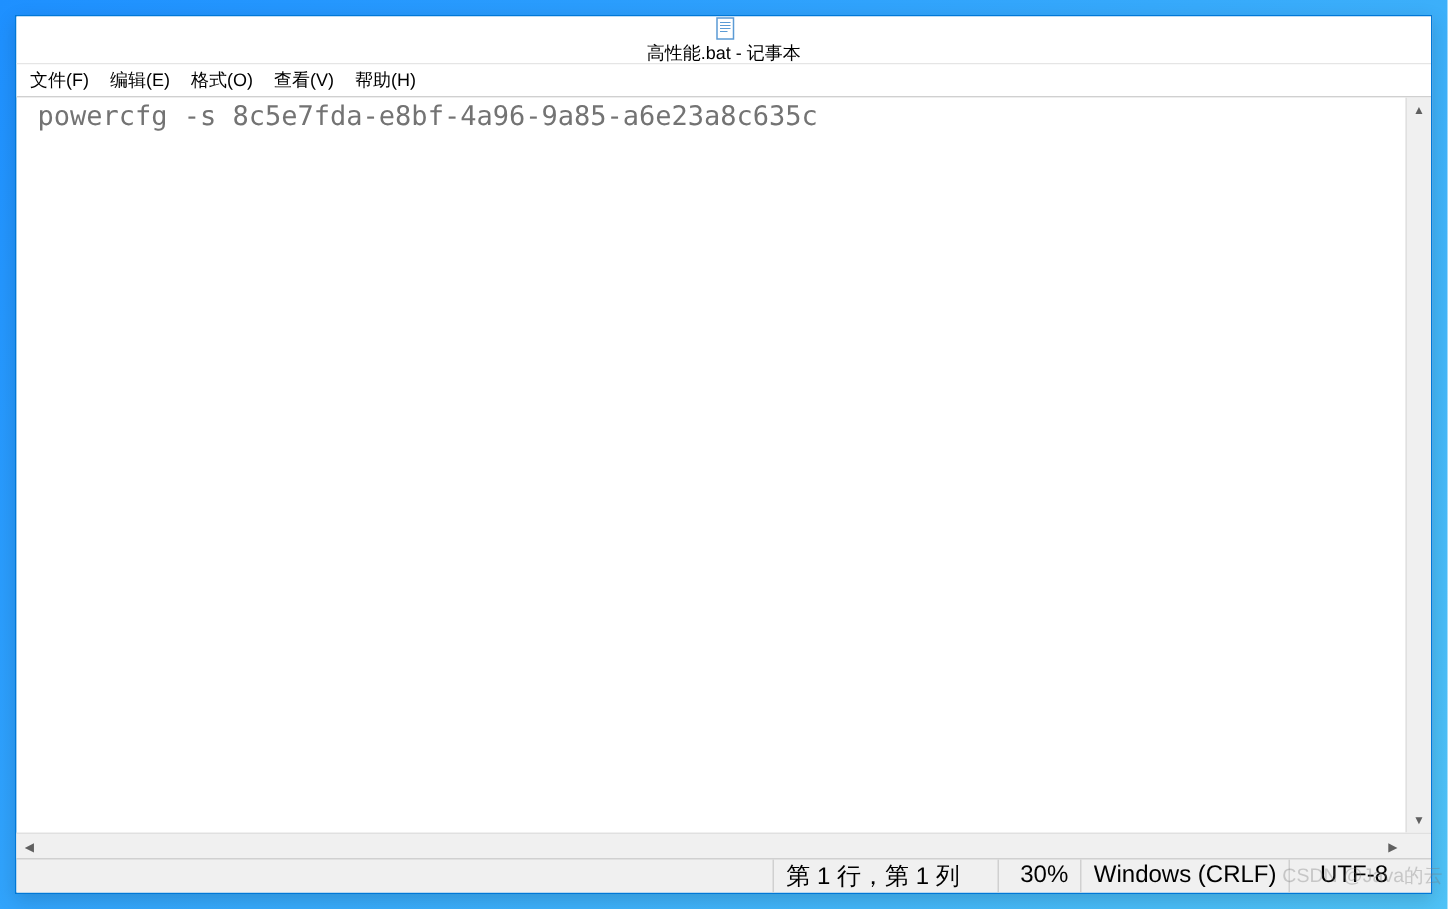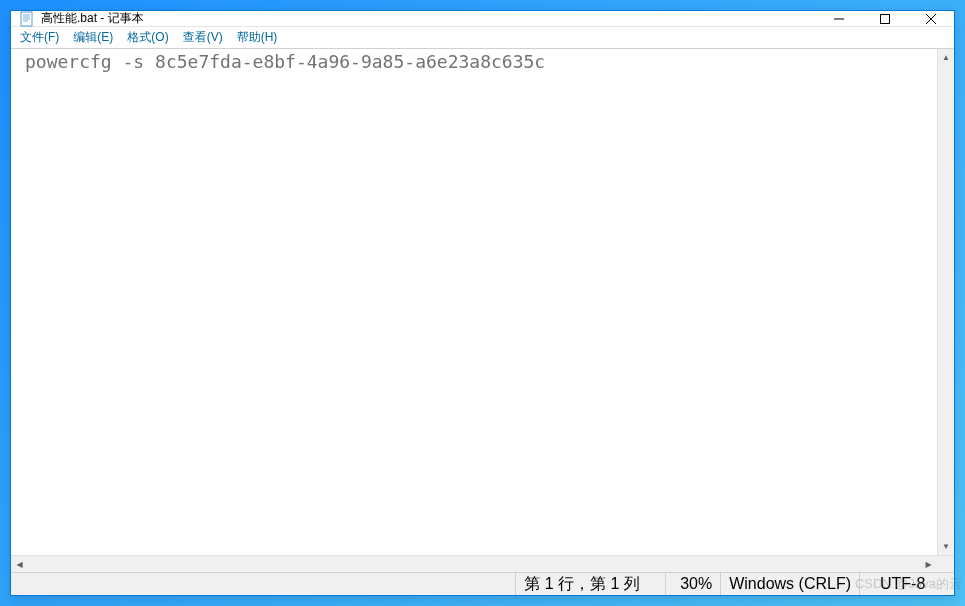--- a/index.html
+++ b/index.html
@@ -21,25 +21,26 @@
       left: 10px;
       right: 10px;
       bottom: 10px;
       background: #fff;
       border: 1px solid #0078d7;
       display: flex;
       flex-direction: column;
       box-shadow: 0 4px 12px rgba(0,0,0,0.15);
     }
     .titlebar {
-      height: 16px;
+      height: 32px;
       background: #fff;
       display: flex;
       align-items: center;
       border-bottom: 1px solid #e5e5e5;
+      flex-direction: column;
     }
     .titlebar-icon {
       width: 16px;
       height: 16px;
       margin: 0 6px 0 8px;
       flex-shrink: 0;
     }
     .titlebar-title {
       font-size: 12px;
       color: #000;
@@ -68,21 +69,21 @@
       height: 22px;
       background: #fff;
       display: flex;
       align-items: center;
       padding: 0 2px;
       border-bottom: 1px solid #d0d0d0;
     }
     .menu-item {
       padding: 2px 7px;
       font-size: 12px;
-      color: #0369a1;
+      color: #000000;
       cursor: default;
     }
     .content-wrap {
       flex: 1;
       display: flex;
       overflow: hidden;
       position: relative;
     }
     .editor {
       flex: 1;

